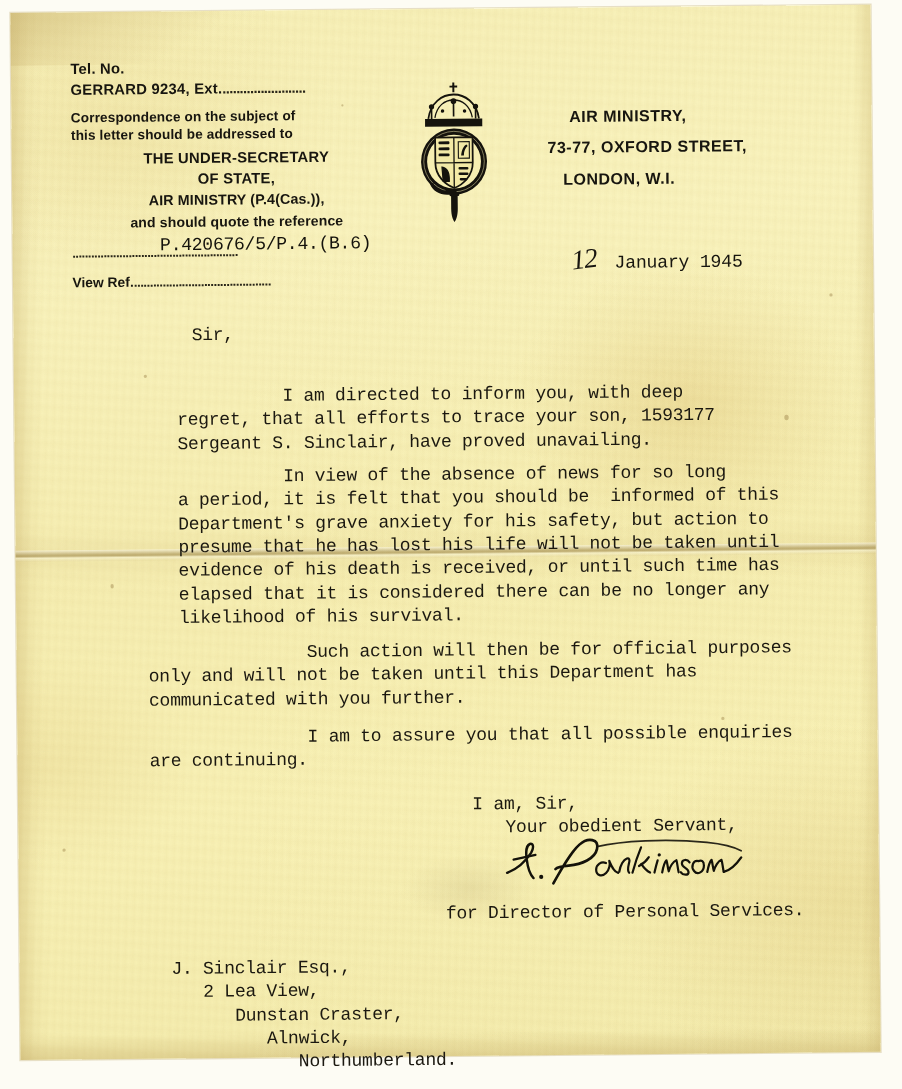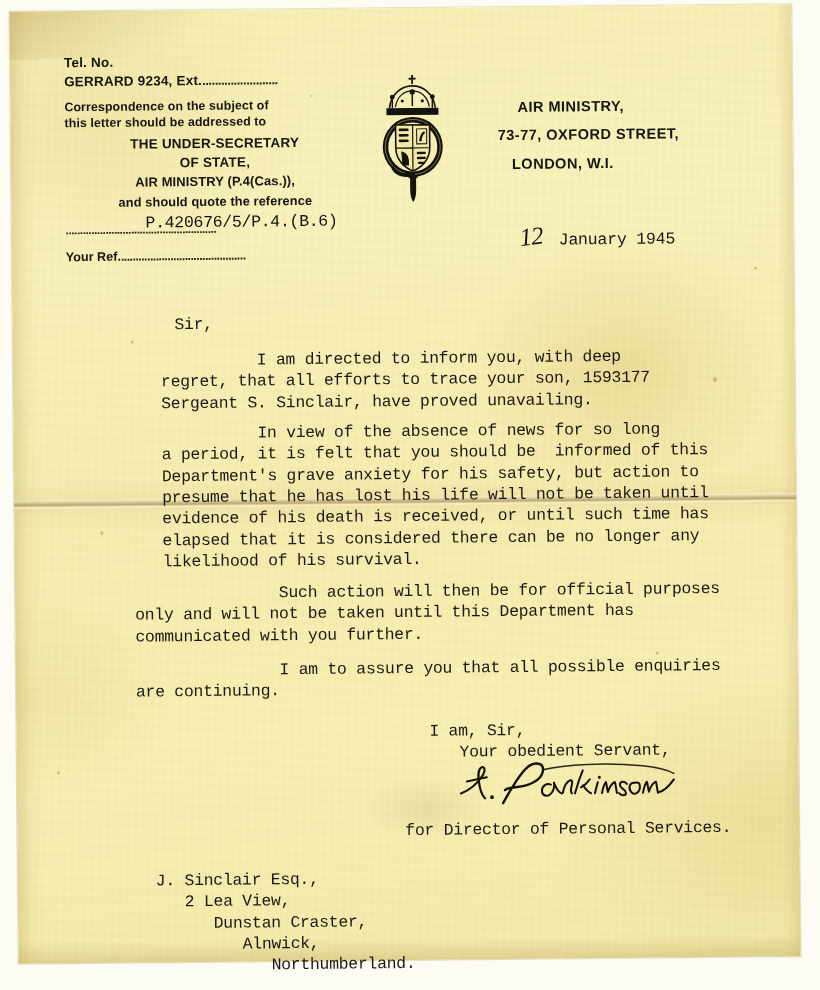--- a/index.html
+++ b/index.html
@@ -235,21 +235,21 @@
     font-family: "Liberation Mono", monospace;
     font-size: 16.4px;
     line-height: 1.30;
     color: #1b1810;
     letter-spacing: -0.25px;
     white-space: pre;
   }
   #salutation {
     position: absolute;
     left: 162px;
-    top: 304px;
+    top: 284px;
   }
   #para-1 { position: absolute; left: 148px; top: 340px; }
   #para-2 { position: absolute; left: 148px; top: 413px; }
   #para-3 { position: absolute; left: 120px; top: 573px; }
   #para-4 { position: absolute; left: 120px; top: 650px; }
 
   
   #closing-1 { position: absolute; left: 413px; top: 713px; }
   #closing-2 { position: absolute; left: 443px; top: 734px; }
 
@@ -325,21 +325,21 @@
       <div class="lh-line lh-center" style="margin-top:3px;">THE  UNDER-SECRETARY</div>
       <div class="lh-line lh-center">OF STATE,</div>
       <div class="lh-small lh-center" style="font-size:13px;margin-top:2px;">AIR MINISTRY (P.4(Cas.)),</div>
       <div class="lh-small lh-center" style="font-size:12.8px;margin-top:3px;">and should quote the reference</div>
 
       <div id="ref-row">
         <div id="ref-dots" class="dots">.....................................................</div>
         <div id="ref-value">P.420676/5/P.4.(B.6)</div>
       </div>
 
-      <div id="your-ref-row"><span>Your Ref.</span><span class="dots">...........................................</span></div>
+      <div id="your-ref-row"><span>View Ref.</span><span class="dots">...........................................</span></div>
     </div>
 
     <div id="crest">
       <svg viewBox="0 0 100 145" xmlns="http://www.w3.org/2000/svg">
         <g fill="none" stroke="#15130d" stroke-width="1.6">
 
           <path d="M50 5 L50 14 M46.5 8.8 L53.5 8.8" stroke-width="1.8"></path>
 
           <path d="M27 38 C29 23, 40 16, 50 16 C60 16, 71 23, 73 38" stroke-width="1.6"></path>
           <path d="M33 37 C35 26, 42 21, 50 21 C58 21, 65 26, 67 37" stroke-width="1.2"></path>

